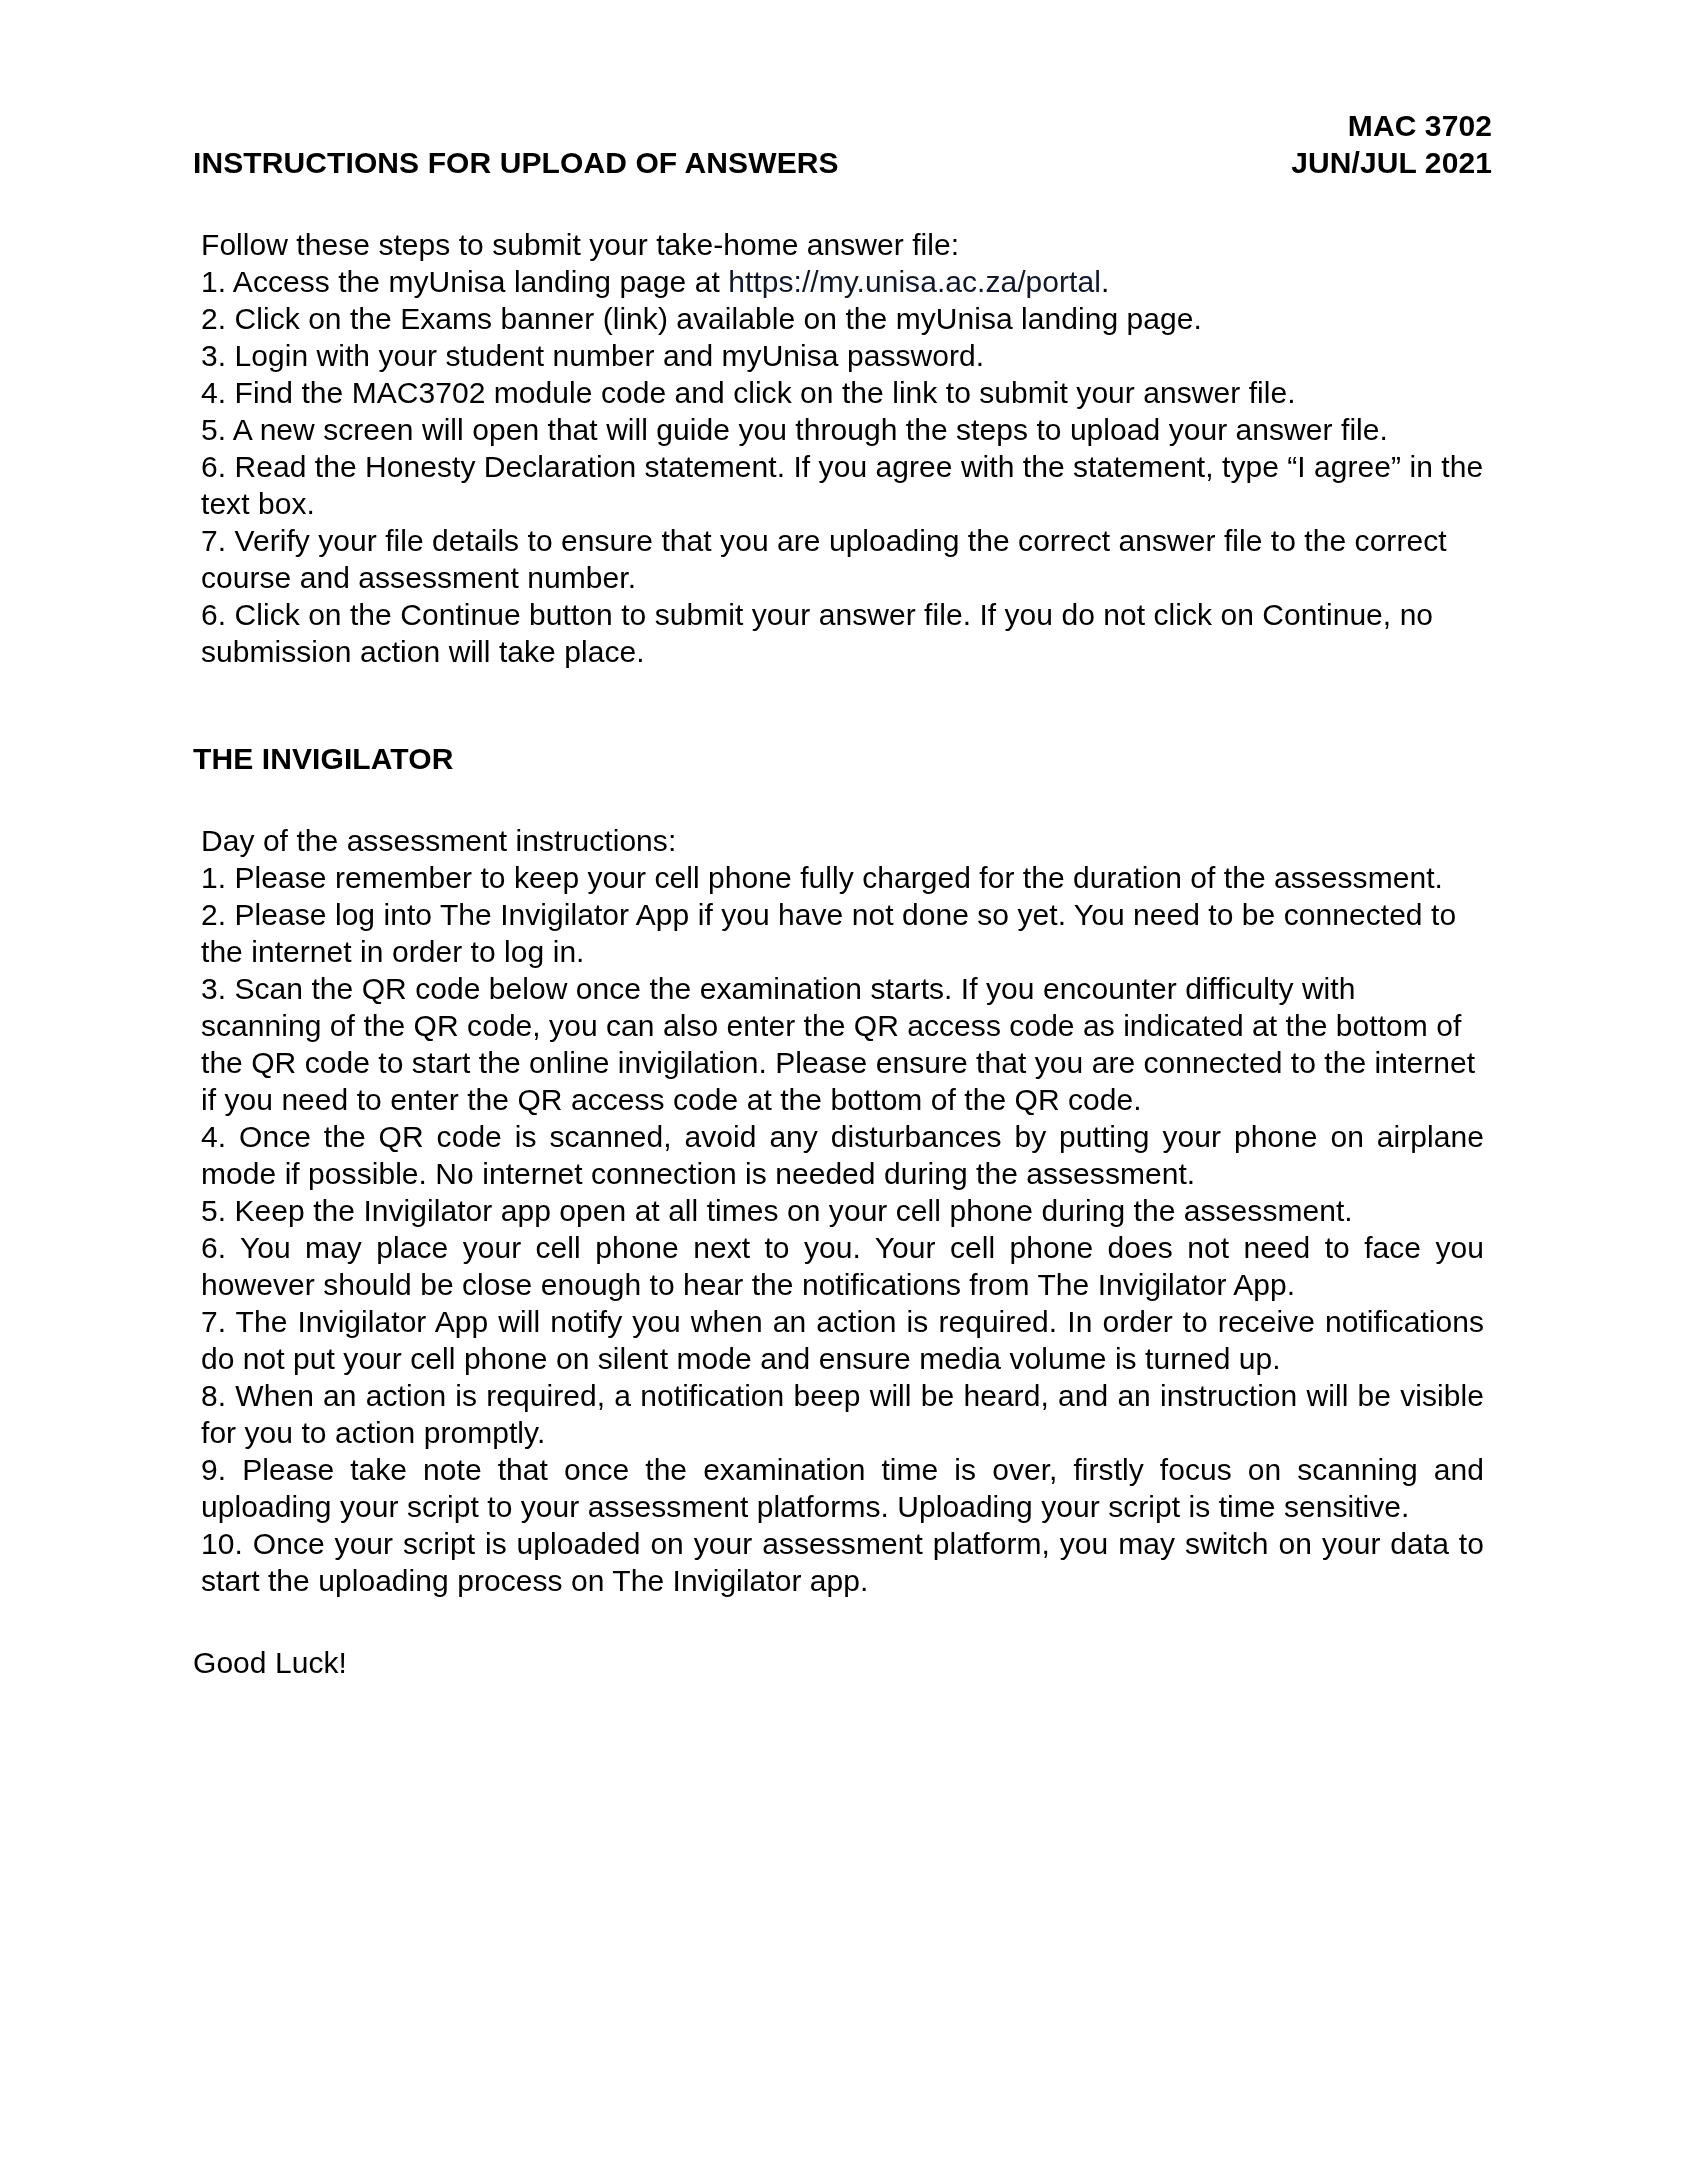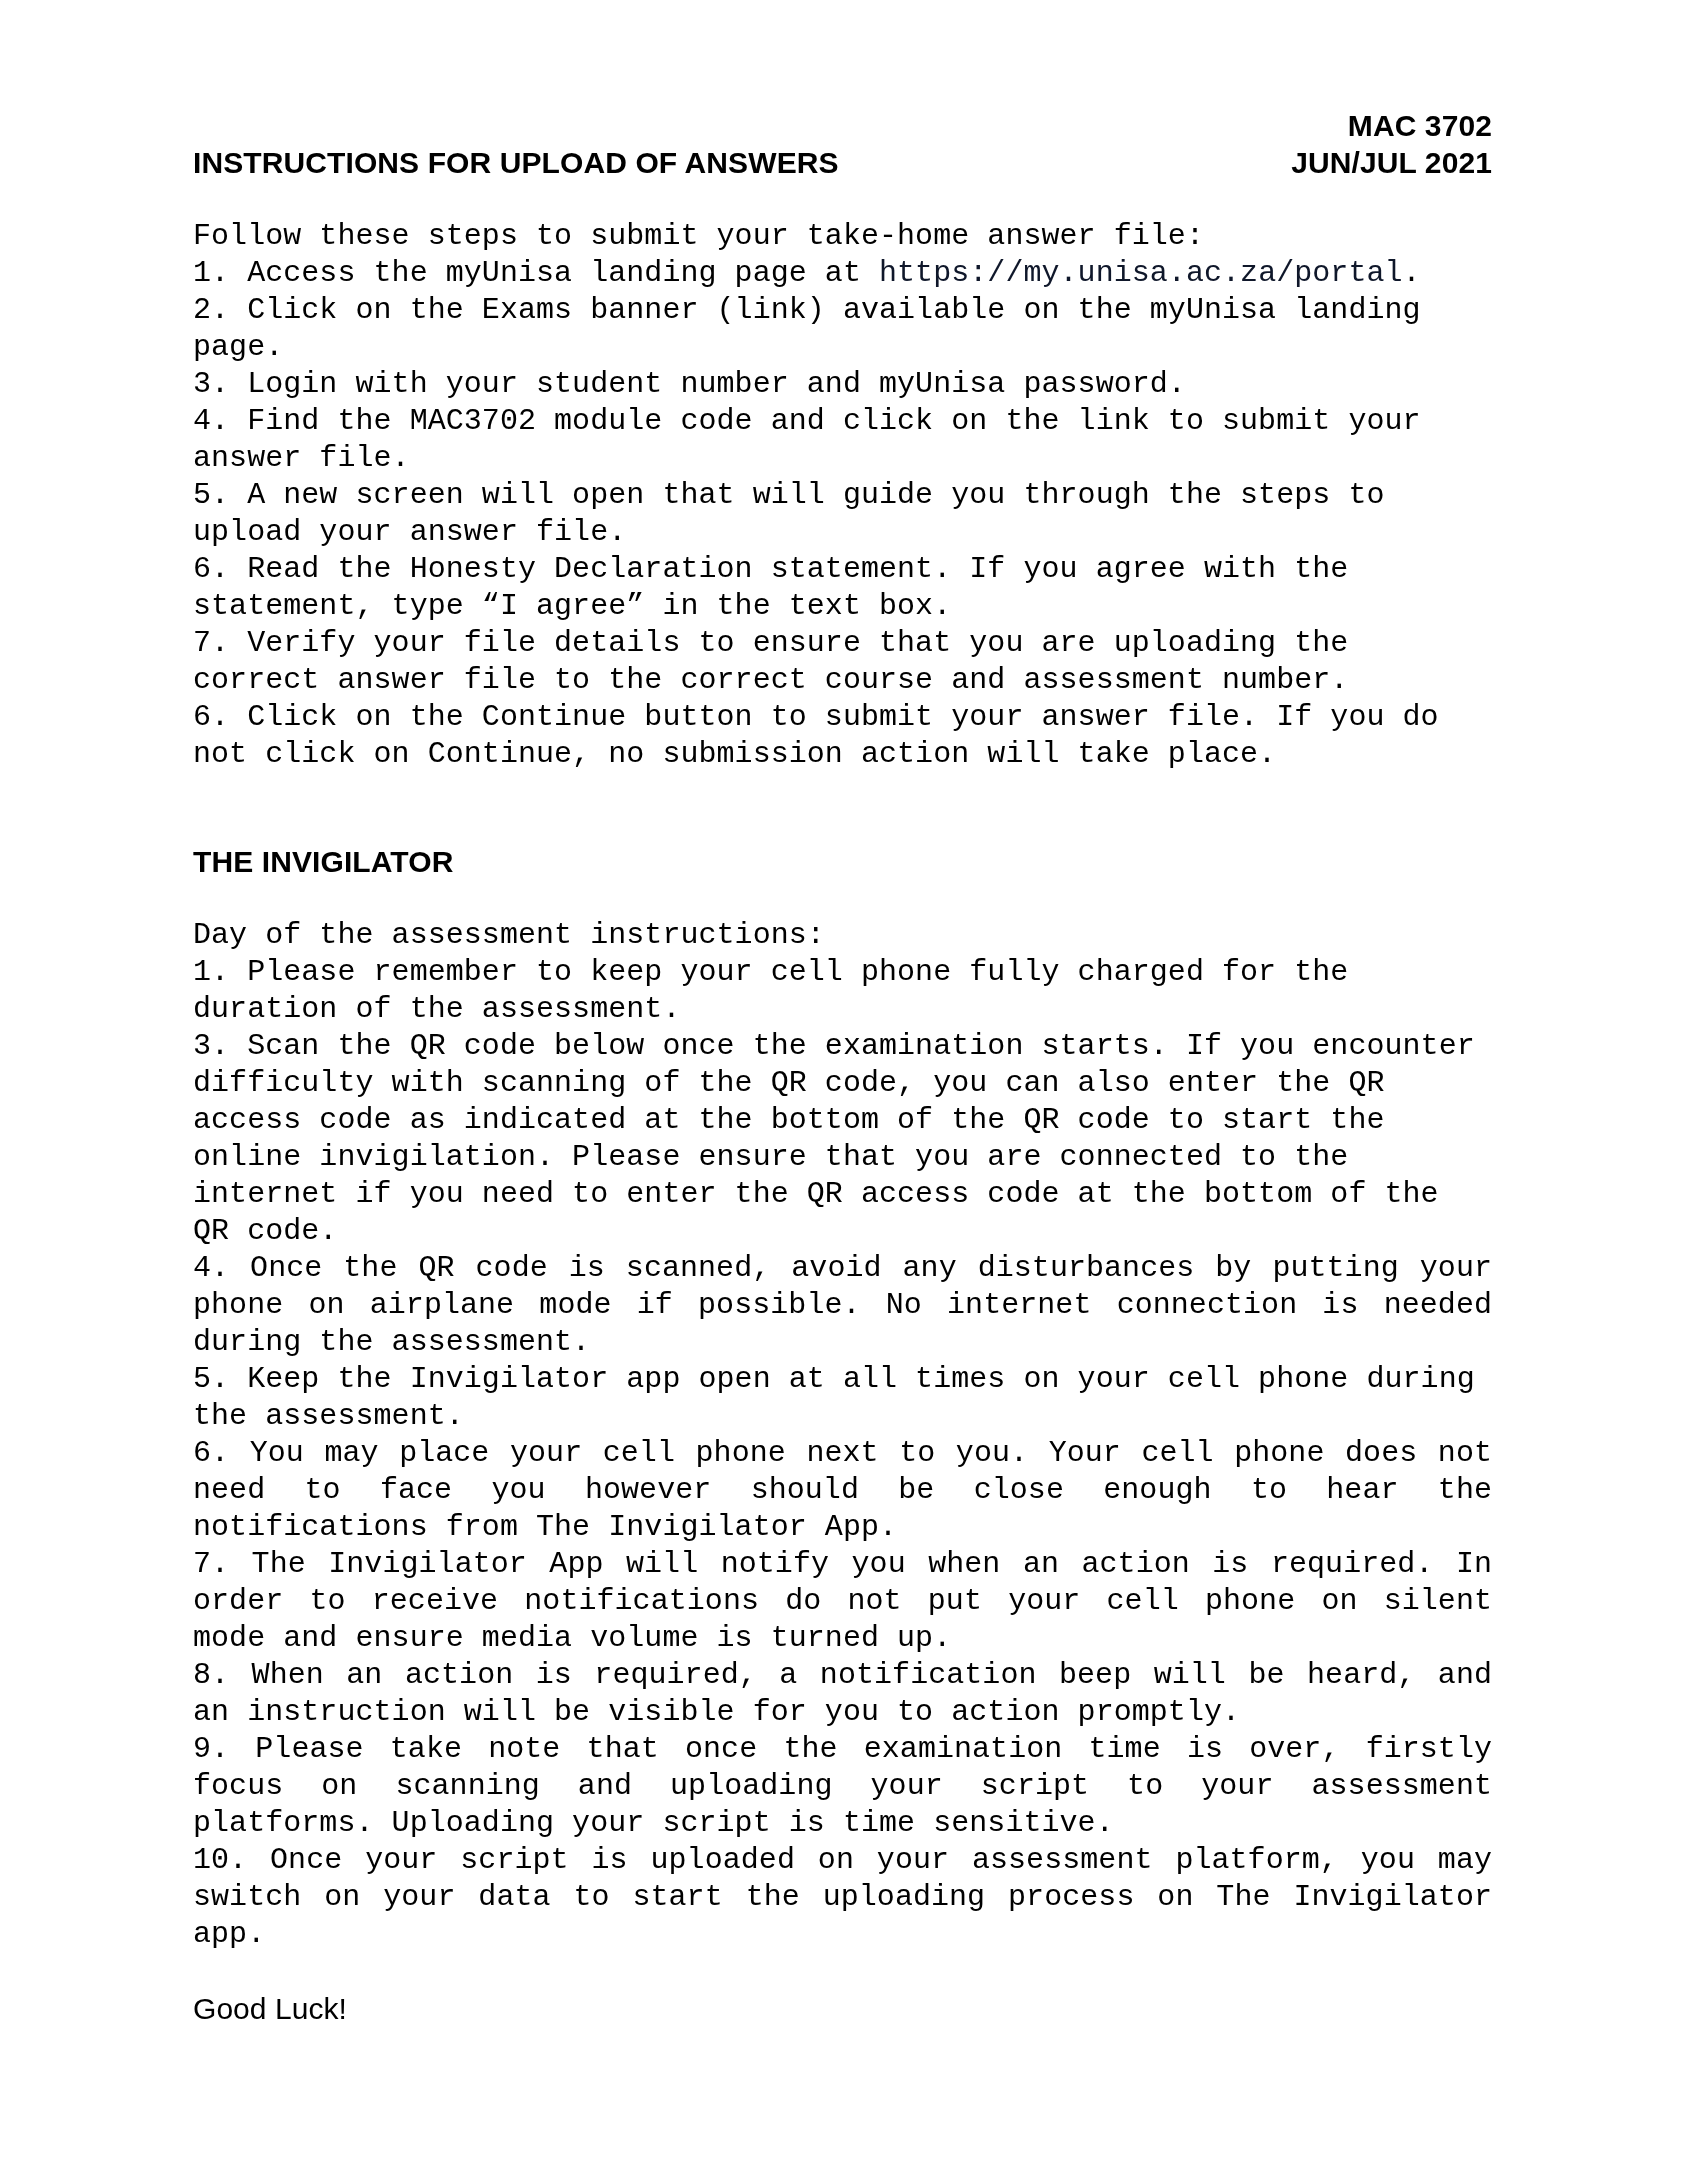--- a/index.html
+++ b/index.html
@@ -74,22 +74,21 @@
 
   .spacer-lg { height: 37px; }
   .spacer-md { height: 37px; }
 
   .link {
     color: #0f172a;
     text-decoration: none;
   }
 
   .list-block {
-    margin: 0;
-    font-family: Liberation Mono, monospace;
+    margin: 8px;
   }
 </style>
 </head>
 <body>
 
 <div class="page">
   <div class="content">
 
     <div class="doc-header">
       <span class="hdr-line">MAC 3702</span>
@@ -124,20 +123,21 @@
     <h1 class="section-heading heading-invigilator">THE INVIGILATOR</h1>
 
     <div class="spacer-md"></div>
 
     <div class="list-block">
 
       <p class="body-line">Day of the assessment instructions:</p>
 
       <p class="body-line">1. Please remember to keep your cell phone fully charged for the duration of the assessment.</p>
 
+      <p class="body-para">2. Please log into The Invigilator App if you have not done so yet. You need to be connected to the internet in order to log in.</p>
 
       <p class="body-para">3. Scan the QR code below once the examination starts. If you encounter difficulty with scanning of the QR code, you can also enter the QR access code as indicated at the bottom of the QR code to start the online invigilation. Please ensure that you are connected to the internet if you need to enter the QR access code at the bottom of the QR code.</p>
 
       <p class="body-para justified">4. Once the QR code is scanned, avoid any disturbances by putting your phone on airplane mode if possible. No internet connection is needed during the assessment.</p>
 
       <p class="body-line">5. Keep the Invigilator app open at all times on your cell phone during the assessment.</p>
 
       <p class="body-para justified">6. You may place your cell phone next to you. Your cell phone does not need to face you however should be close enough to hear the notifications from The Invigilator App.</p>
 
       <p class="body-para justified">7. The Invigilator App will notify you when an action is required. In order to receive notifications do not put your cell phone on silent mode and ensure media volume is turned up.</p>

